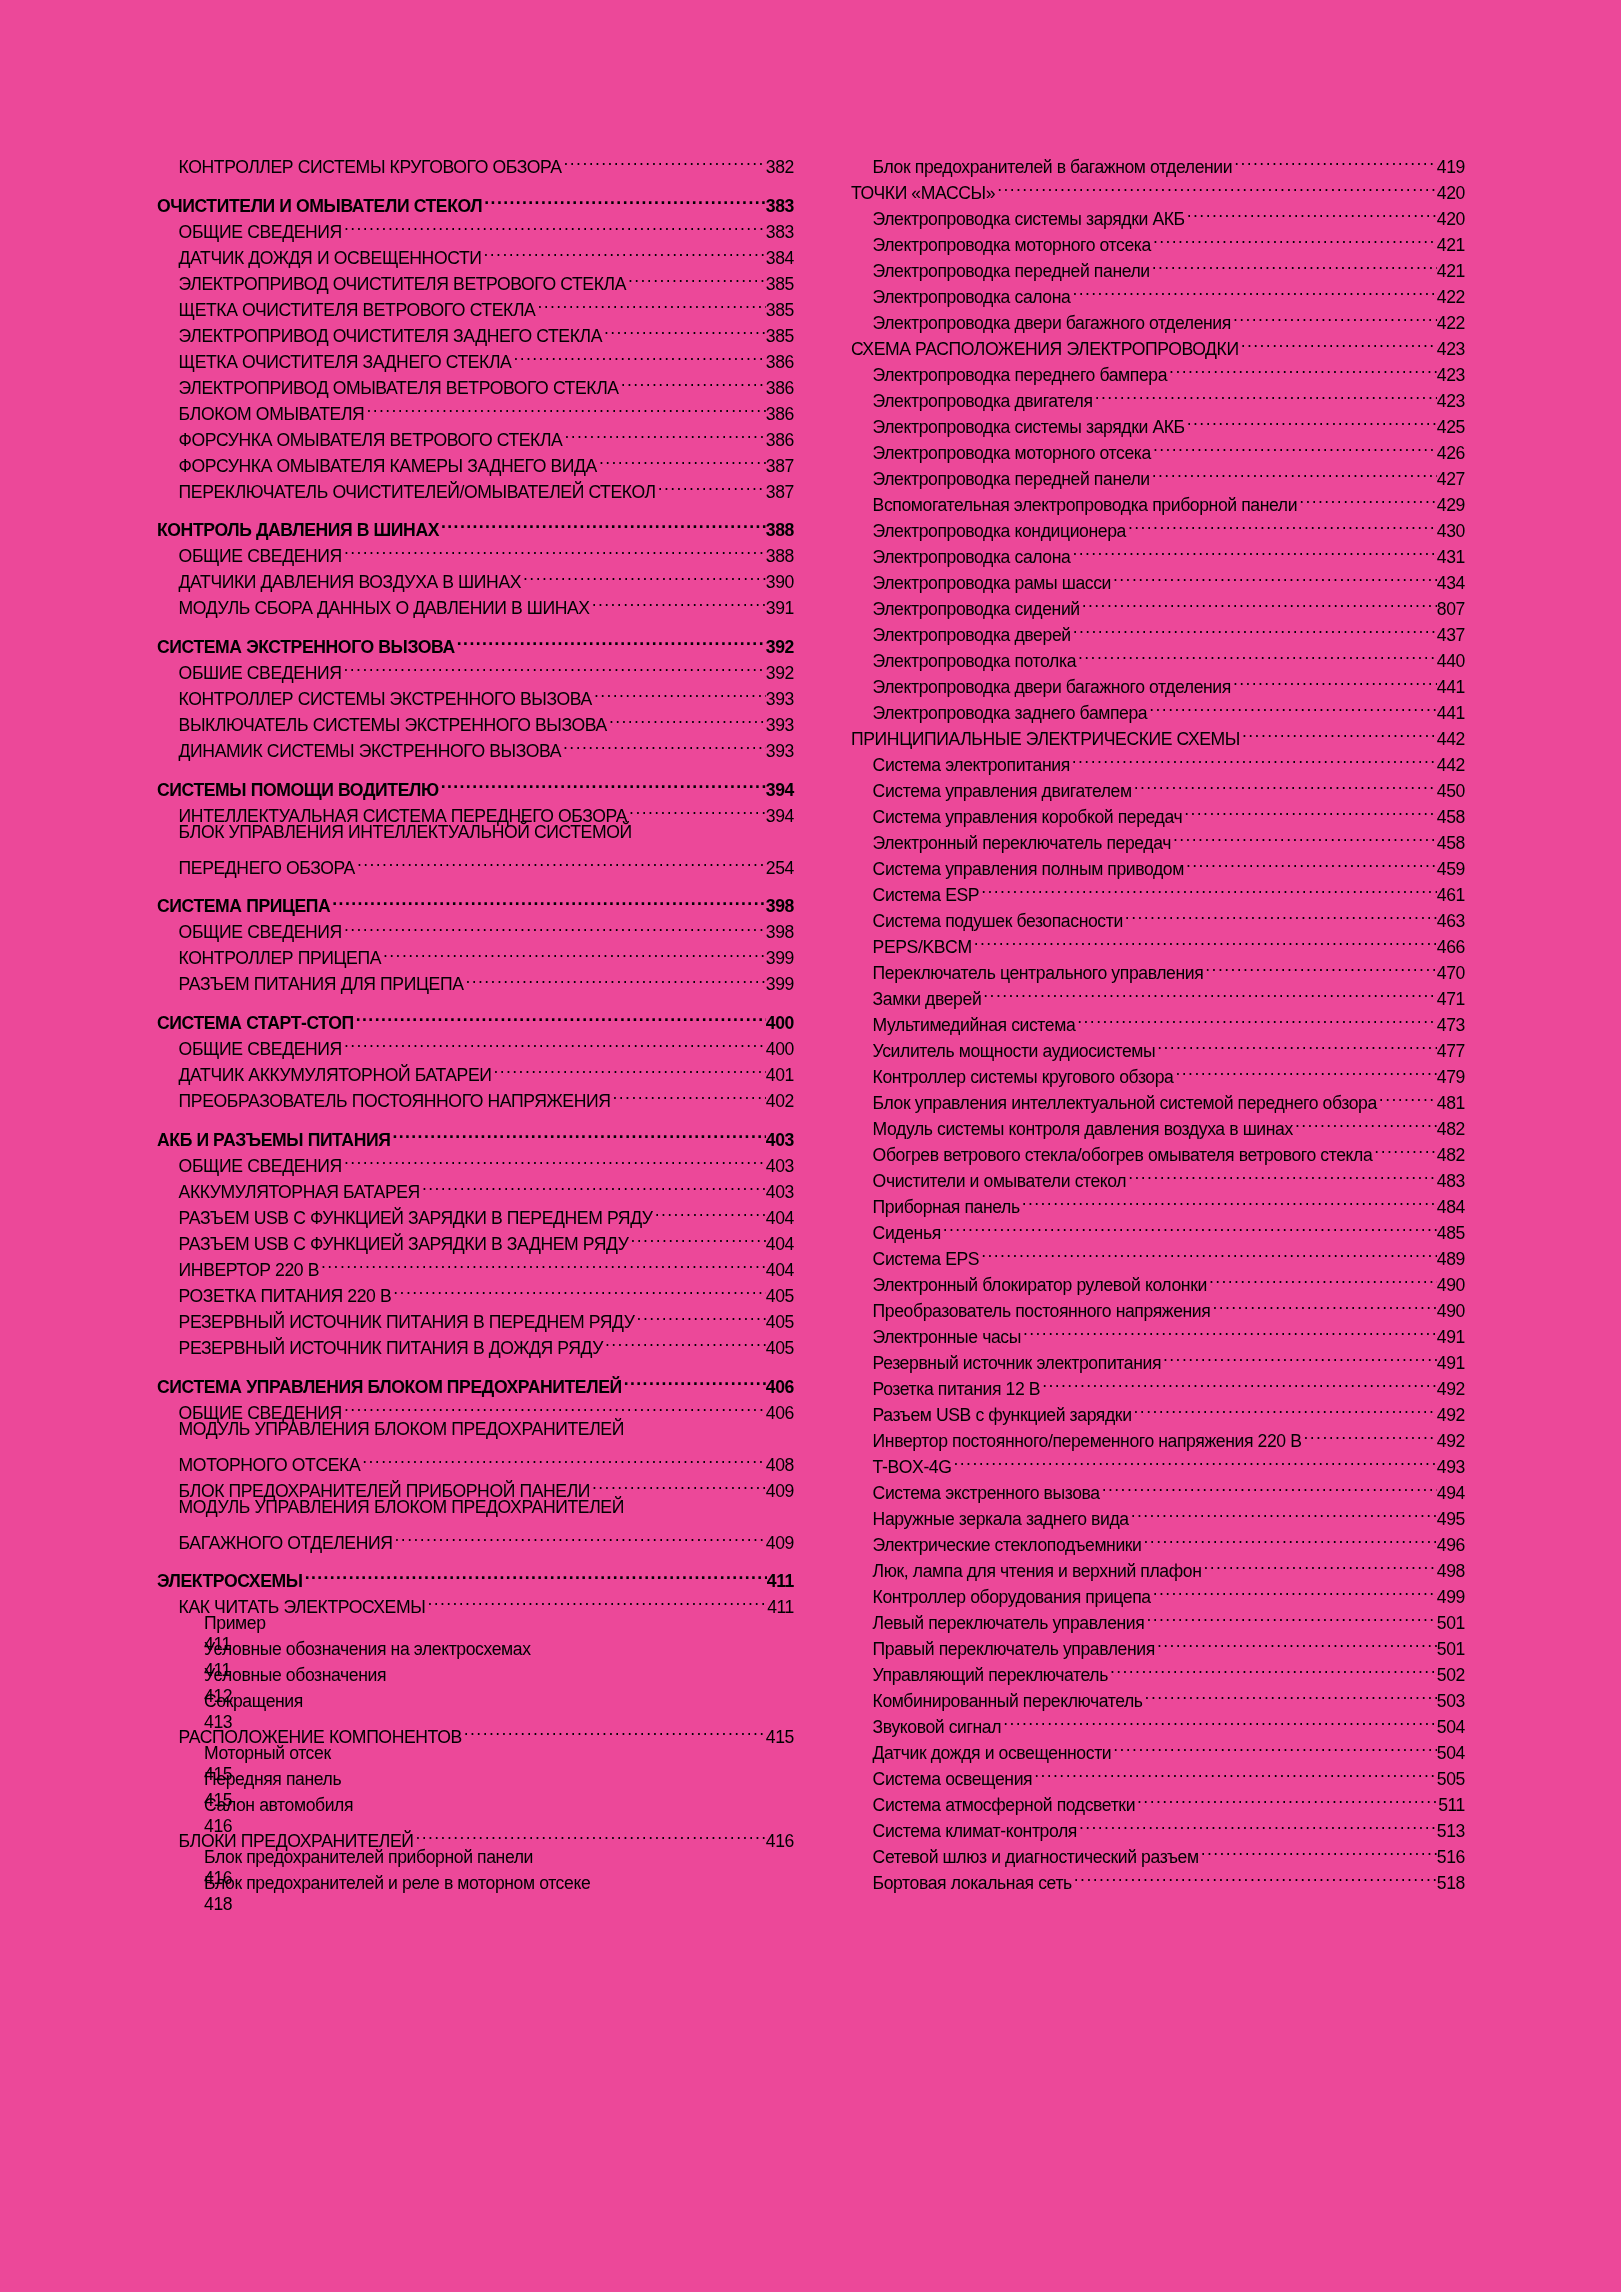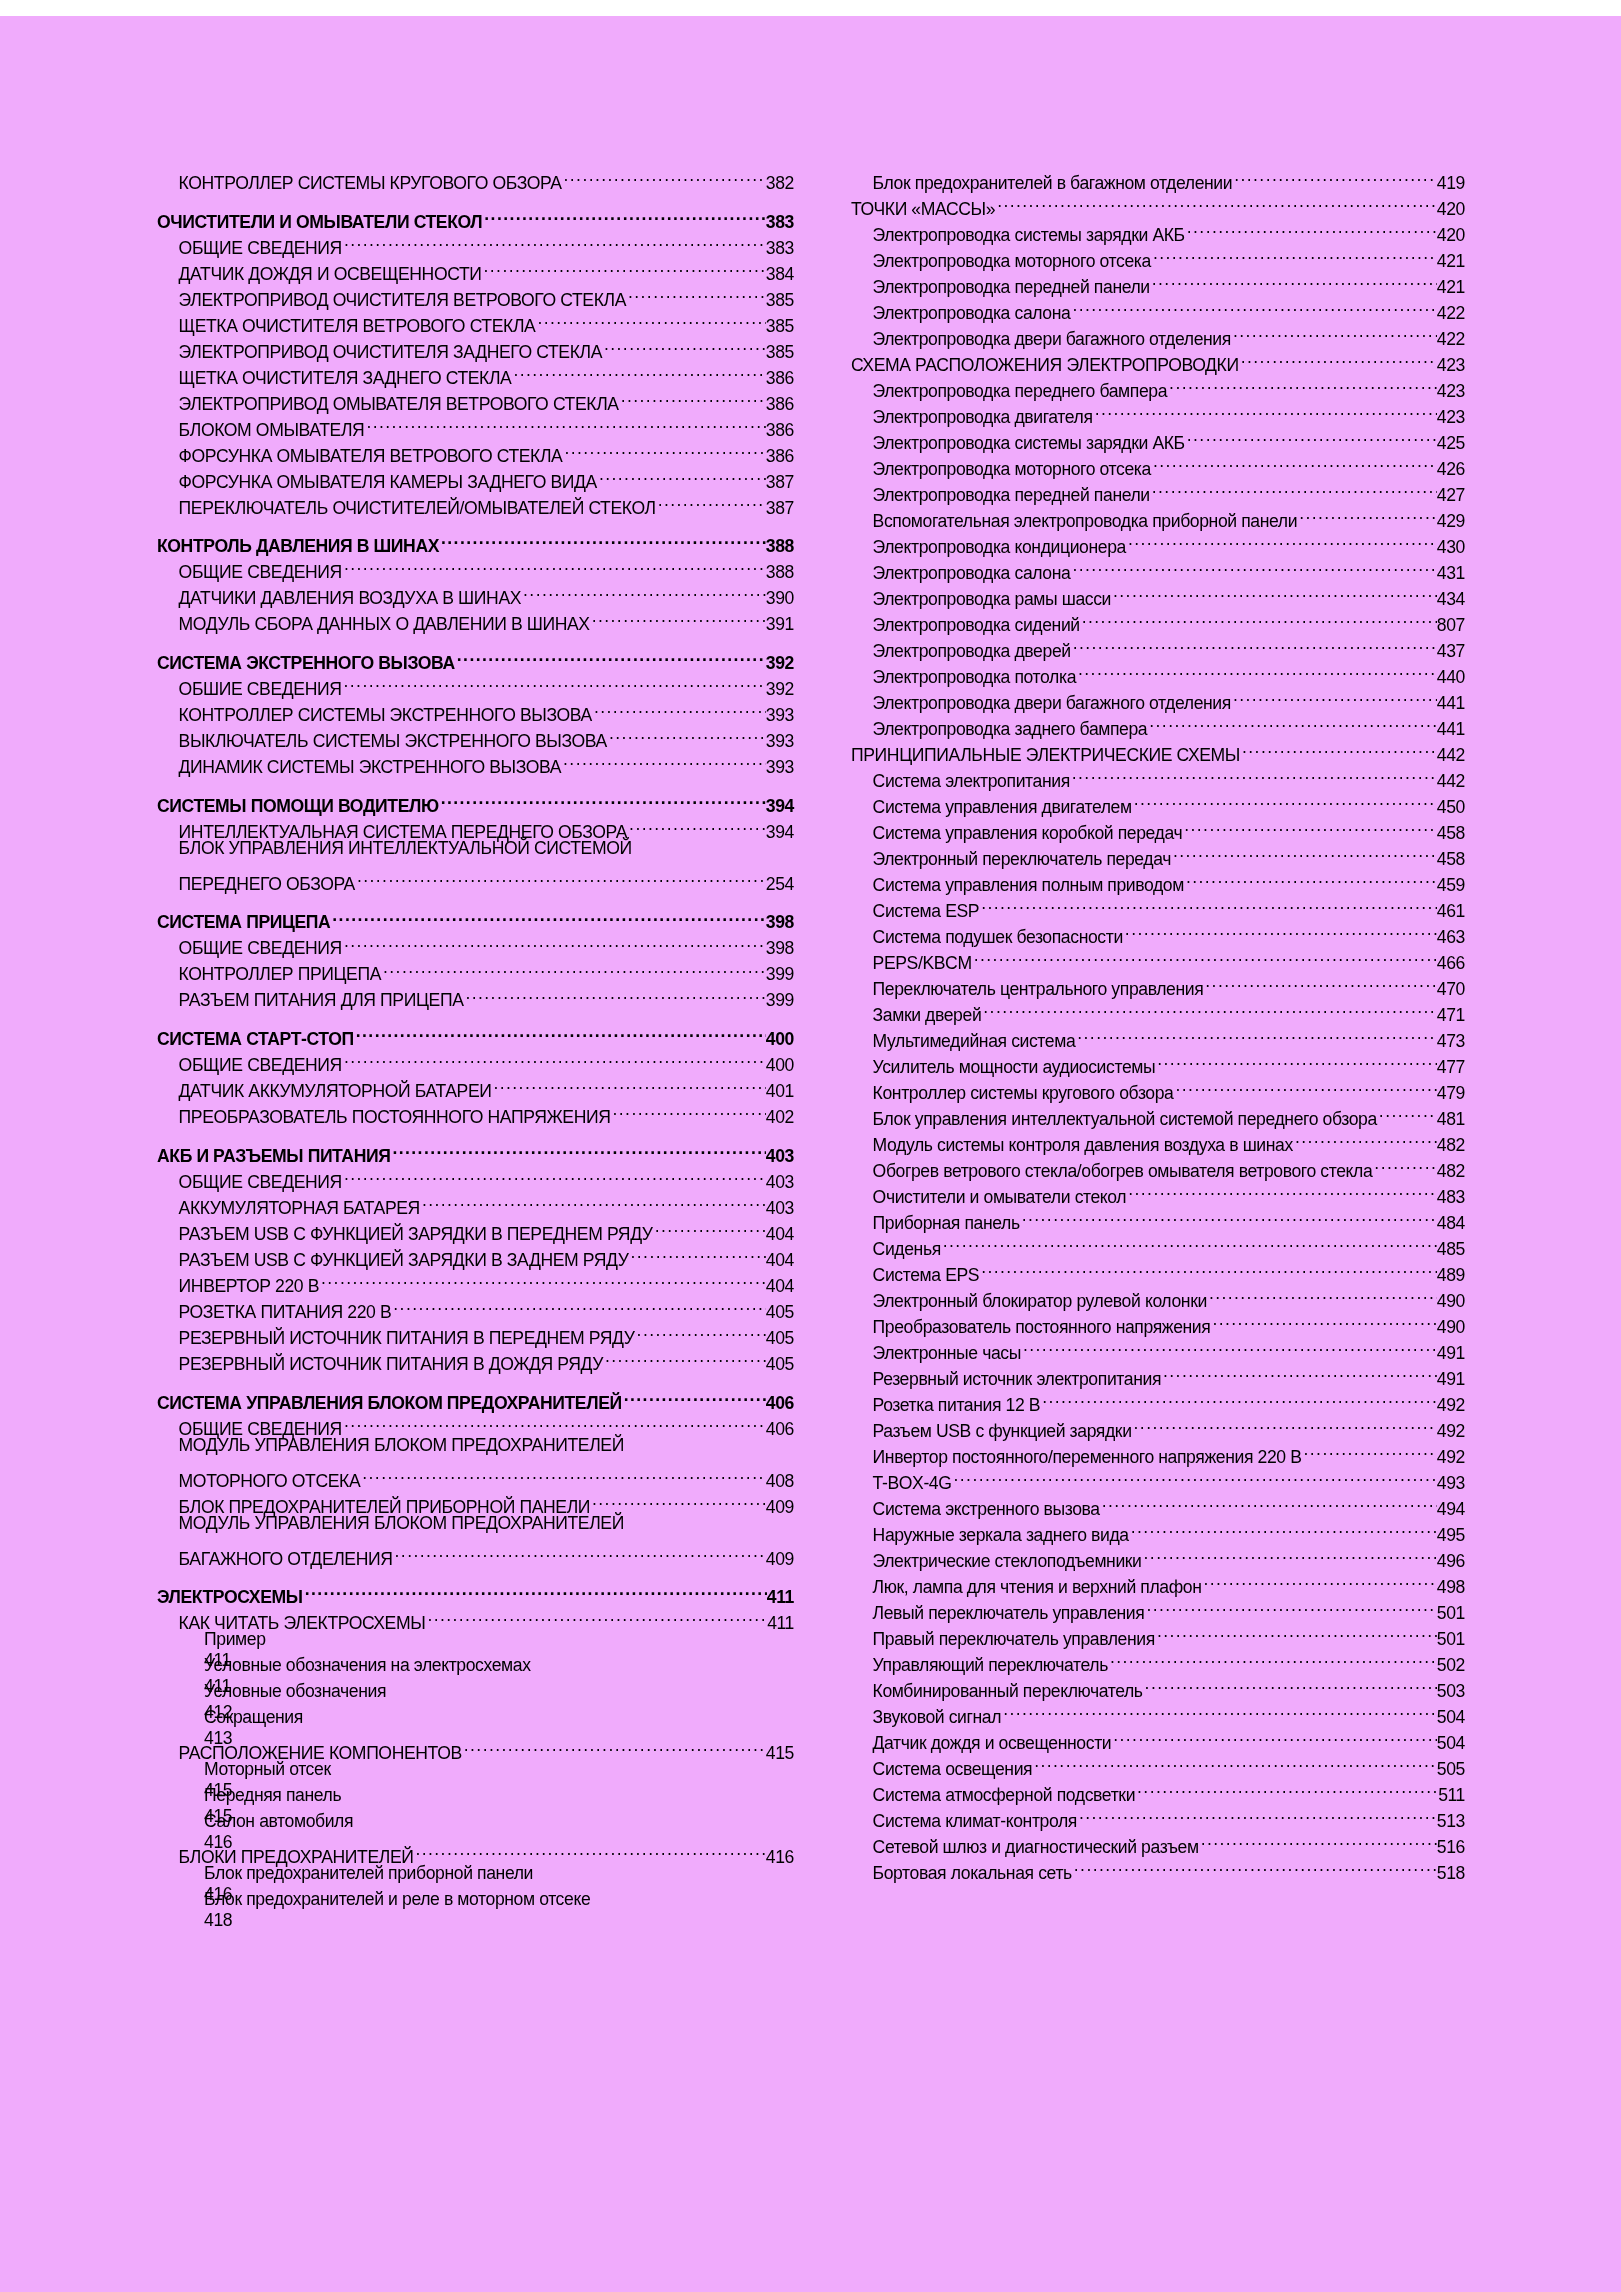--- a/index.html
+++ b/index.html
@@ -2,21 +2,21 @@
 <html><head>
 <meta charset="utf-8">
 <style>
   html,body{margin:0;padding:0;}
   body{
     width:1621px;height:2293px;position:relative;
     background:#ffffff;
     font-family:"Liberation Sans","DejaVu Sans",sans-serif;
     color:#000;
   }
-  .page{position:absolute;inset:0;background:#f0abfc;margin-top:16px;}
+  .page{position:absolute;inset:0;background:#ec4899;}
   .col{position:absolute;top:147px;}
   .col-left{left:157px;width:637px;}
   .col-right{left:851px;width:614px;}
   .line{
     display:flex;align-items:baseline;height:26px;
     font-size:17.6px;letter-spacing:-0.4px;white-space:nowrap;
   }
   .line.gap{margin-top:12.7px;}
   .line.bold{font-weight:700;}
   .indent1{padding-left:21.6px;}
@@ -618,20 +618,25 @@
         <span class="t">Электрические стеклоподъемники</span>
         <span class="leader"></span>
         <span class="pg">496</span>
       </div>
       <div class="line indent1">
         <span class="t">Люк, лампа для чтения и верхний плафон</span>
         <span class="leader"></span>
         <span class="pg">498</span>
       </div>
       <div class="line indent1">
+        <span class="t">Контроллер оборудования прицепа</span>
+        <span class="leader"></span>
+        <span class="pg">499</span>
+      </div>
+      <div class="line indent1">
         <span class="t">Левый переключатель управления</span>
         <span class="leader"></span>
         <span class="pg">501</span>
       </div>
       <div class="line indent1">
         <span class="t">Правый переключатель управления</span>
         <span class="leader"></span>
         <span class="pg">501</span>
       </div>
       <div class="line indent1">

